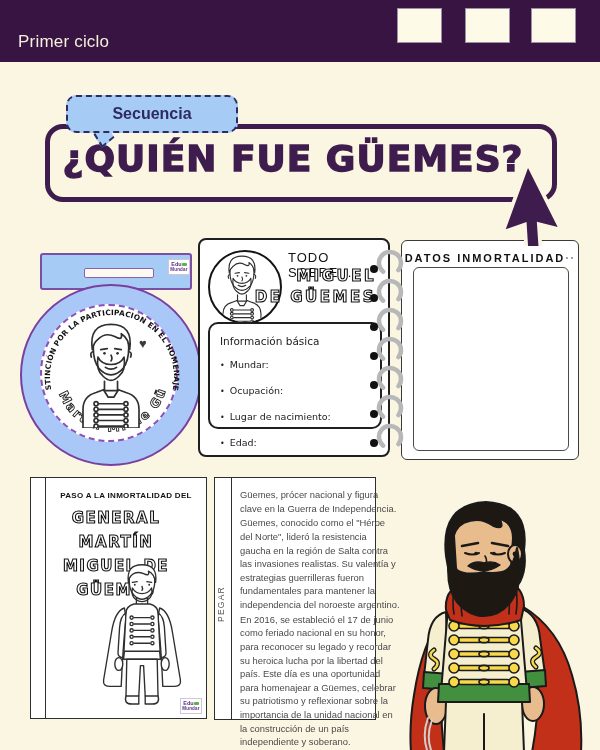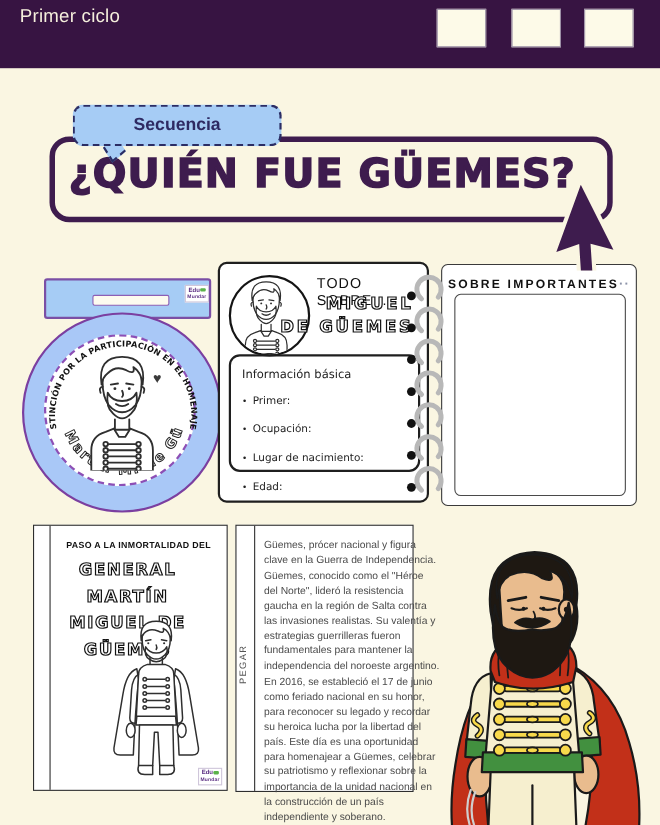--- a/index.html
+++ b/index.html
@@ -2,31 +2,31 @@
 <html><head>
 <meta charset="utf-8">
 <style>
   html,body{margin:0;padding:0;background:#e8e4d4;}
   *{box-sizing:border-box;}
   .page{position:relative;width:600px;height:750px;background:#FAF6E2;overflow:hidden;
         font-family:"Liberation Sans",sans-serif;}
 
   
   .topbar{position:absolute;left:0;top:0;width:600px;height:62px;background:#371442;}
-  .topbar-label{position:absolute;left:18px;top:5px;color:#F5EFDC;font-size:17px;letter-spacing:.2px;}
+  .topbar-label{position:absolute;left:18px;top:32px;color:#F5EFDC;font-size:17px;letter-spacing:.2px;}
   .sq{position:absolute;top:8px;width:45px;height:35px;background:#FDFAE8;border:1px solid #9c8fa6;}
   .sq1{left:397px}.sq2{left:465px}.sq3{left:531px}
 
   
   .title-box{position:absolute;left:45px;top:124px;width:512px;height:78px;
              border:5px solid #3E1C4E;border-radius:18px;}
   .title-text{position:absolute;left:37px;top:138px;width:512px;text-align:center;
               color:#3E1C4E;font-weight:800;font-size:36px;letter-spacing:1px;
               -webkit-text-stroke:1.4px #3E1C4E;font-family:"DejaVu Sans","Liberation Sans",sans-serif;}
-  .bubble{position:absolute;left:66px;top:95px;width:190px;height:38px;background:#A6CCF5;
+  .bubble{position:absolute;left:66px;top:95px;width:172px;height:38px;background:#A6CCF5;
           border:2px dashed #2B2D64;border-radius:10px;display:flex;align-items:center;justify-content:center;z-index:5;}
   .bubble span{color:#2E2A63;font-weight:bold;font-size:16px;}
   .bubble-tail{position:absolute;left:96px;top:128px;width:16px;height:16px;background:#A6CCF5;
                border-right:2px dashed #2B2D64;border-bottom:2px dashed #2B2D64;
                transform:rotate(58deg) skew(8deg);z-index:4;}
   .cursor{position:absolute;left:500px;top:160px;width:86px;height:86px;z-index:6;}
 
   
   .medal-tab{position:absolute;left:40px;top:253px;width:152px;height:37px;background:#A6CCF5;
              border:2px solid #7B4FA5;border-radius:3px;z-index:1;}
@@ -219,30 +219,30 @@
           <use href="#bust"></use>
         </svg>
     </div>
     <div class="nb-kicker">TODO SOBRE...</div>
     <div class="nb-name">
       <div>MIGUEL</div>
       <div>DE GÜEMES</div>
     </div>
     <div class="nb-info">
       <div class="nb-info-title">Información básica</div>
-      <div class="nb-field"><span class="b">•</span><span>Primer:</span></div>
+      <div class="nb-field"><span class="b">•</span><span>Mundar:</span></div>
       <div class="nb-field"><span class="b">•</span><span>Ocupación:</span></div>
       <div class="nb-field"><span class="b">•</span><span>Lugar de nacimiento:</span></div>
       <div class="nb-field"><span class="b">•</span><span>Edad:</span></div>
     </div>
   </div>
 
   <div class="nb-right">
     <div class="nb-right-title">
-      <span>SOBRE IMPORTANTES</span><span class="dots">··</span>
+      <span>DATOS INMORTALIDAD</span><span class="dots">··</span>
     </div>
     <div class="nb-right-box"></div>
   </div>
 
   <svg class="rings" viewBox="0 0 54 214">
     <g fill="none" stroke="#b8b8b8" stroke-width="4.5" stroke-linecap="round">
       <circle cx="28" cy="18" r="11" stroke-dasharray="52 18" transform="rotate(128 28 18)"></circle>
       <circle cx="28" cy="47" r="11" stroke-dasharray="52 18" transform="rotate(128 28 47)"></circle>
       <circle cx="28" cy="76" r="11" stroke-dasharray="52 18" transform="rotate(128 28 76)"></circle>
       <circle cx="28" cy="105" r="11" stroke-dasharray="52 18" transform="rotate(128 28 105)"></circle>

